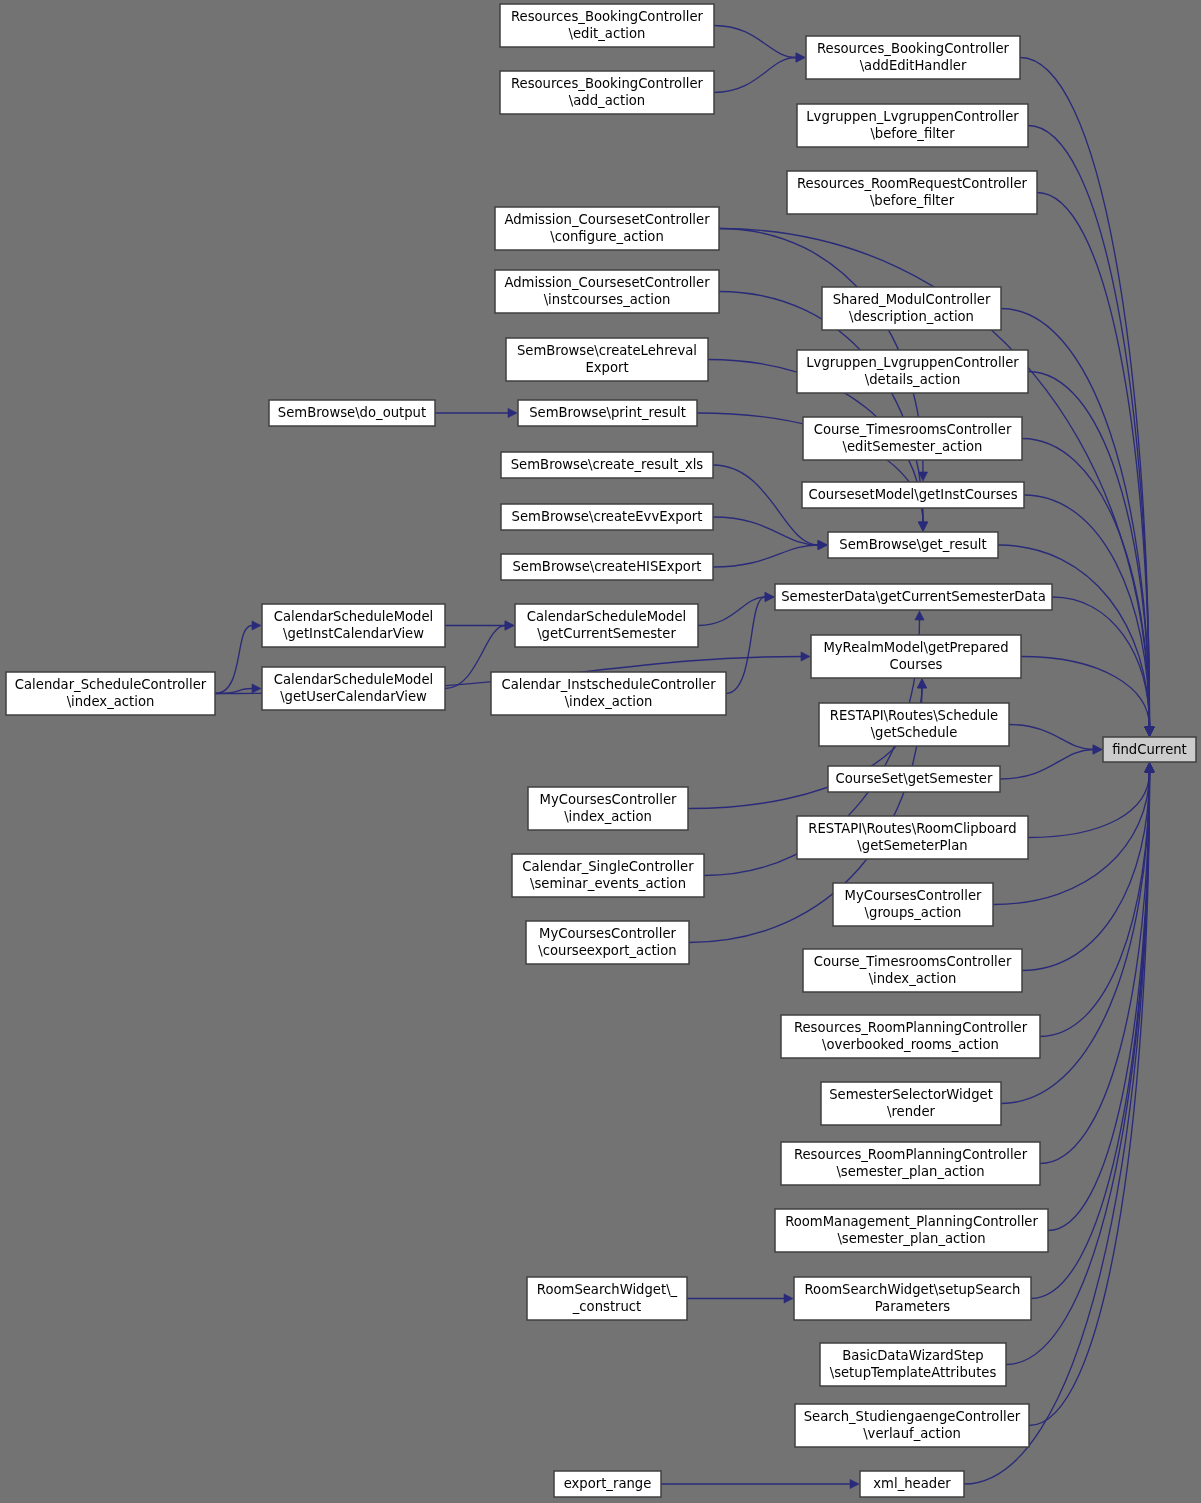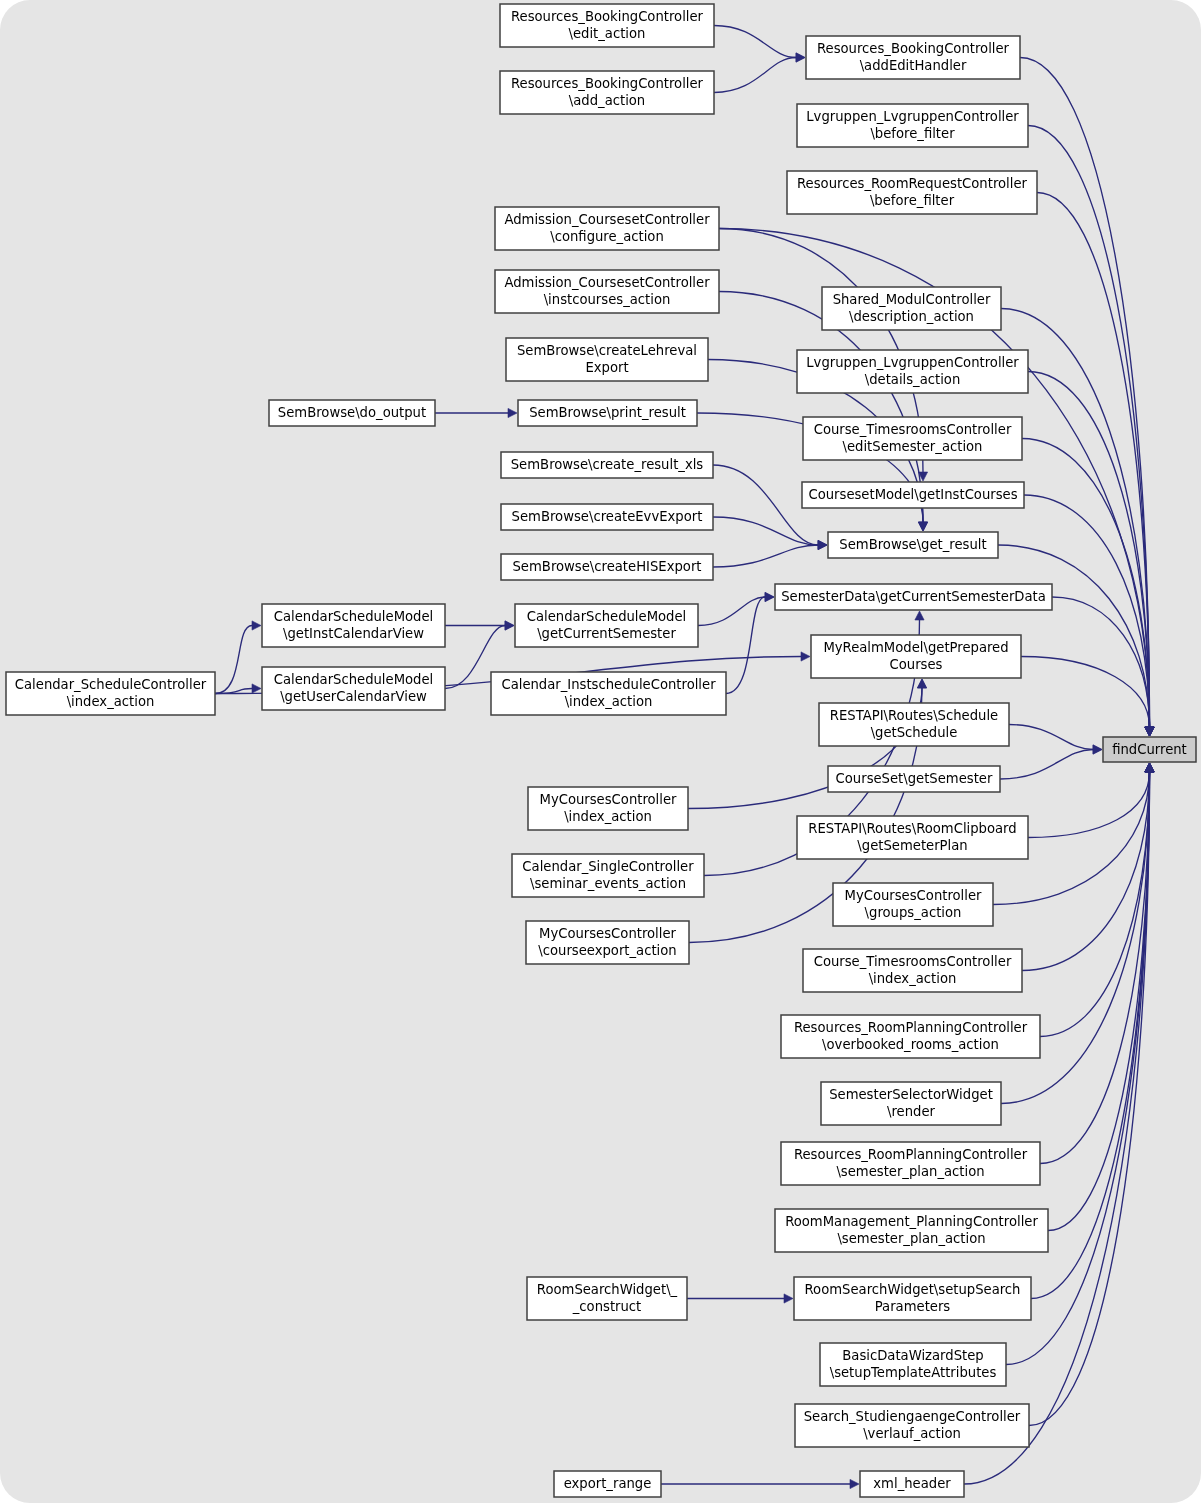--- a/index.html
+++ b/index.html
@@ -4,23 +4,22 @@
 <style>
   html, body {
     margin: 0;
     padding: 0;
     background: #ffffff;
   }
   #canvas-wrap {
     position: relative;
     width: 1201px;
     height: 1503px;
-    background: #e5e5e5;
+    background: #737373;
     overflow: hidden;
-    border-radius: 30px;
   }
   svg#graph {
     position: absolute;
     top: 0; left: 0;
     width: 1201px;
     height: 1503px;
     display: block;
   }
   .edge-path {
     fill: none;

